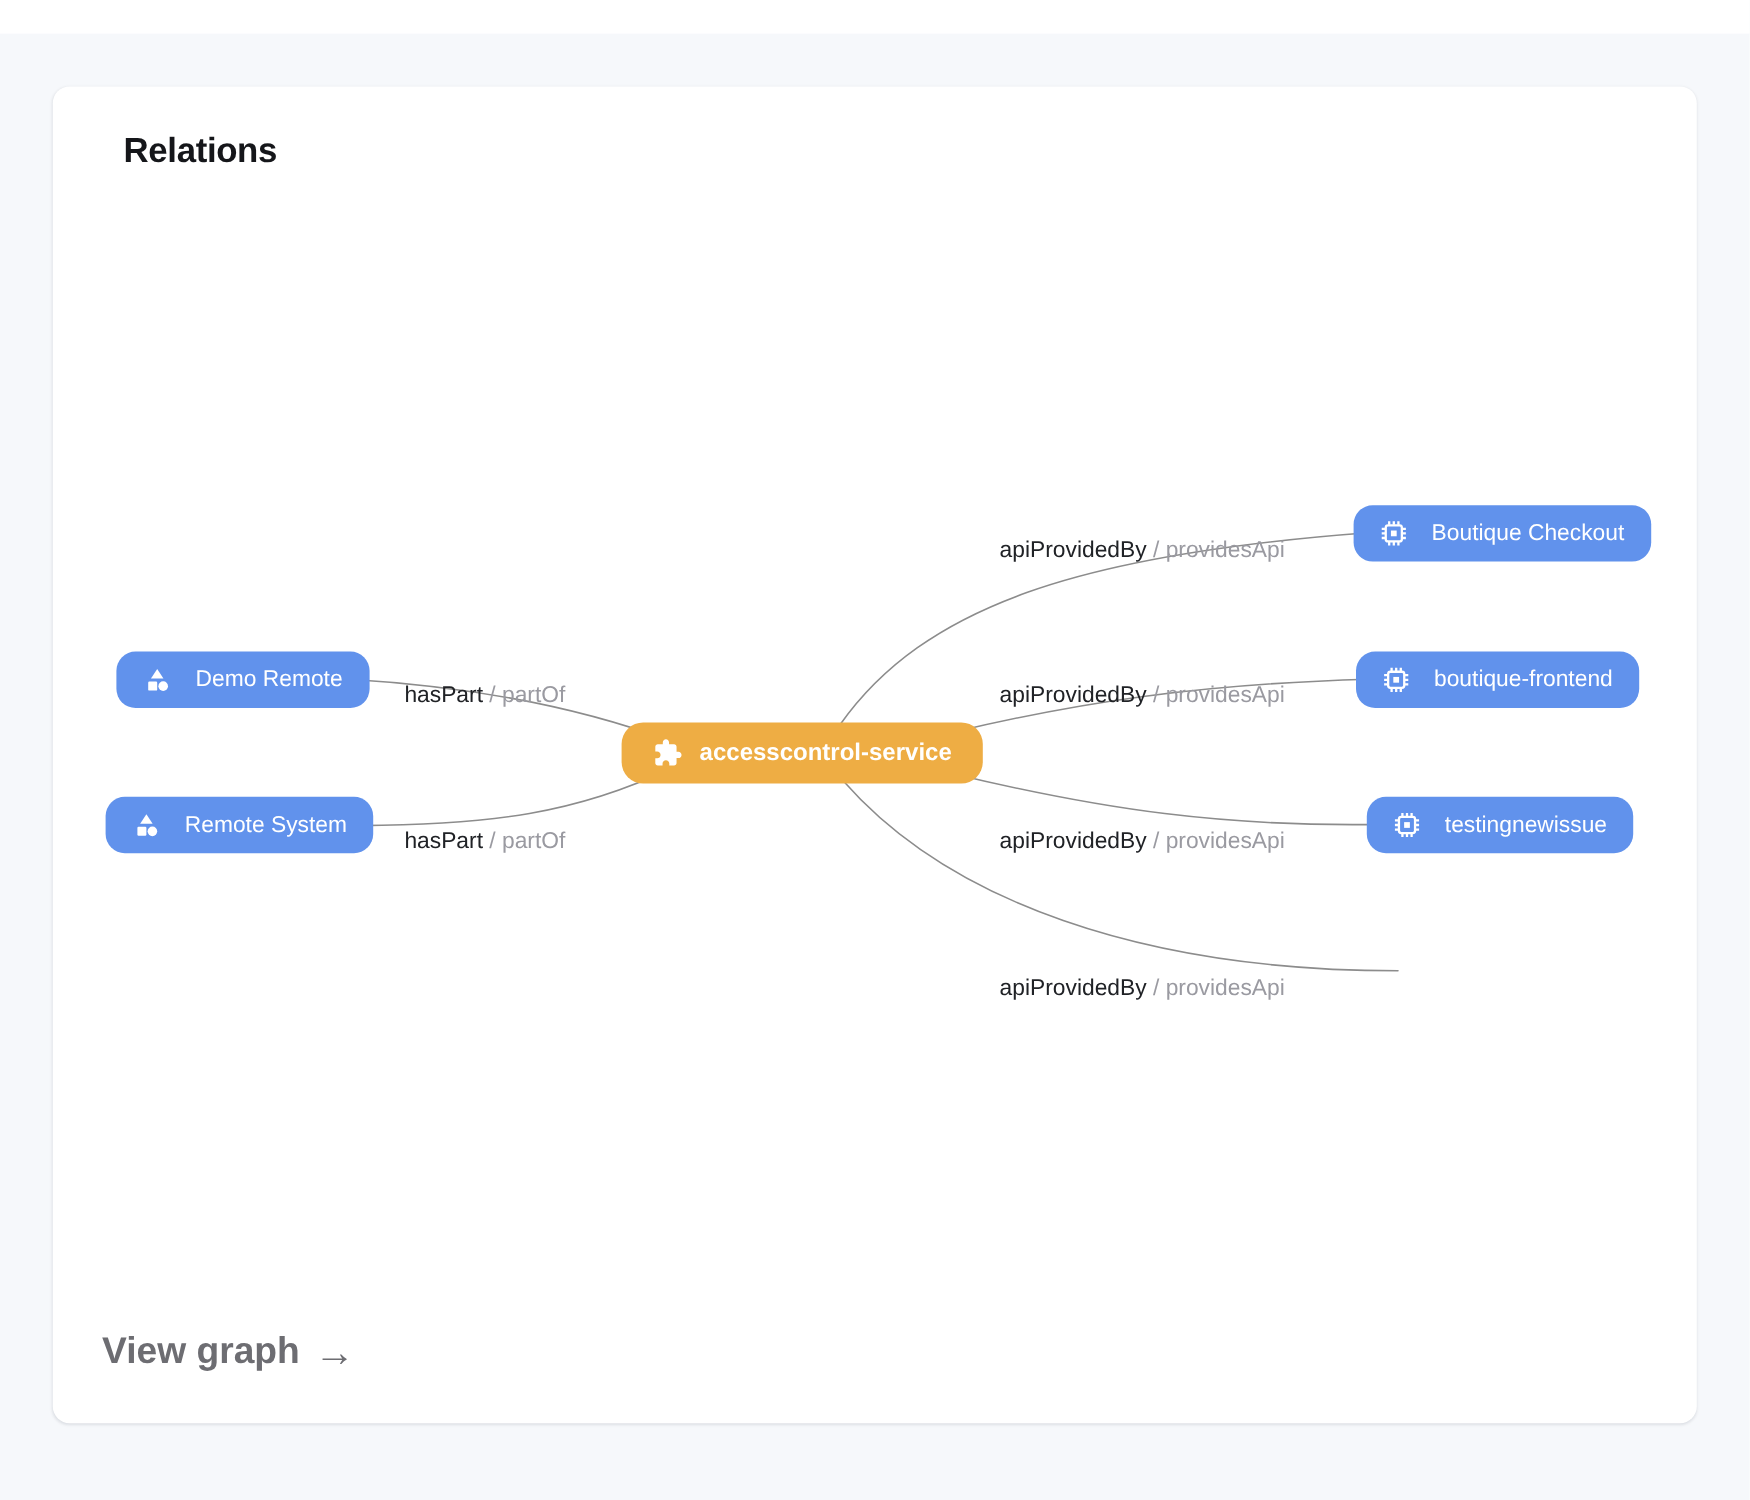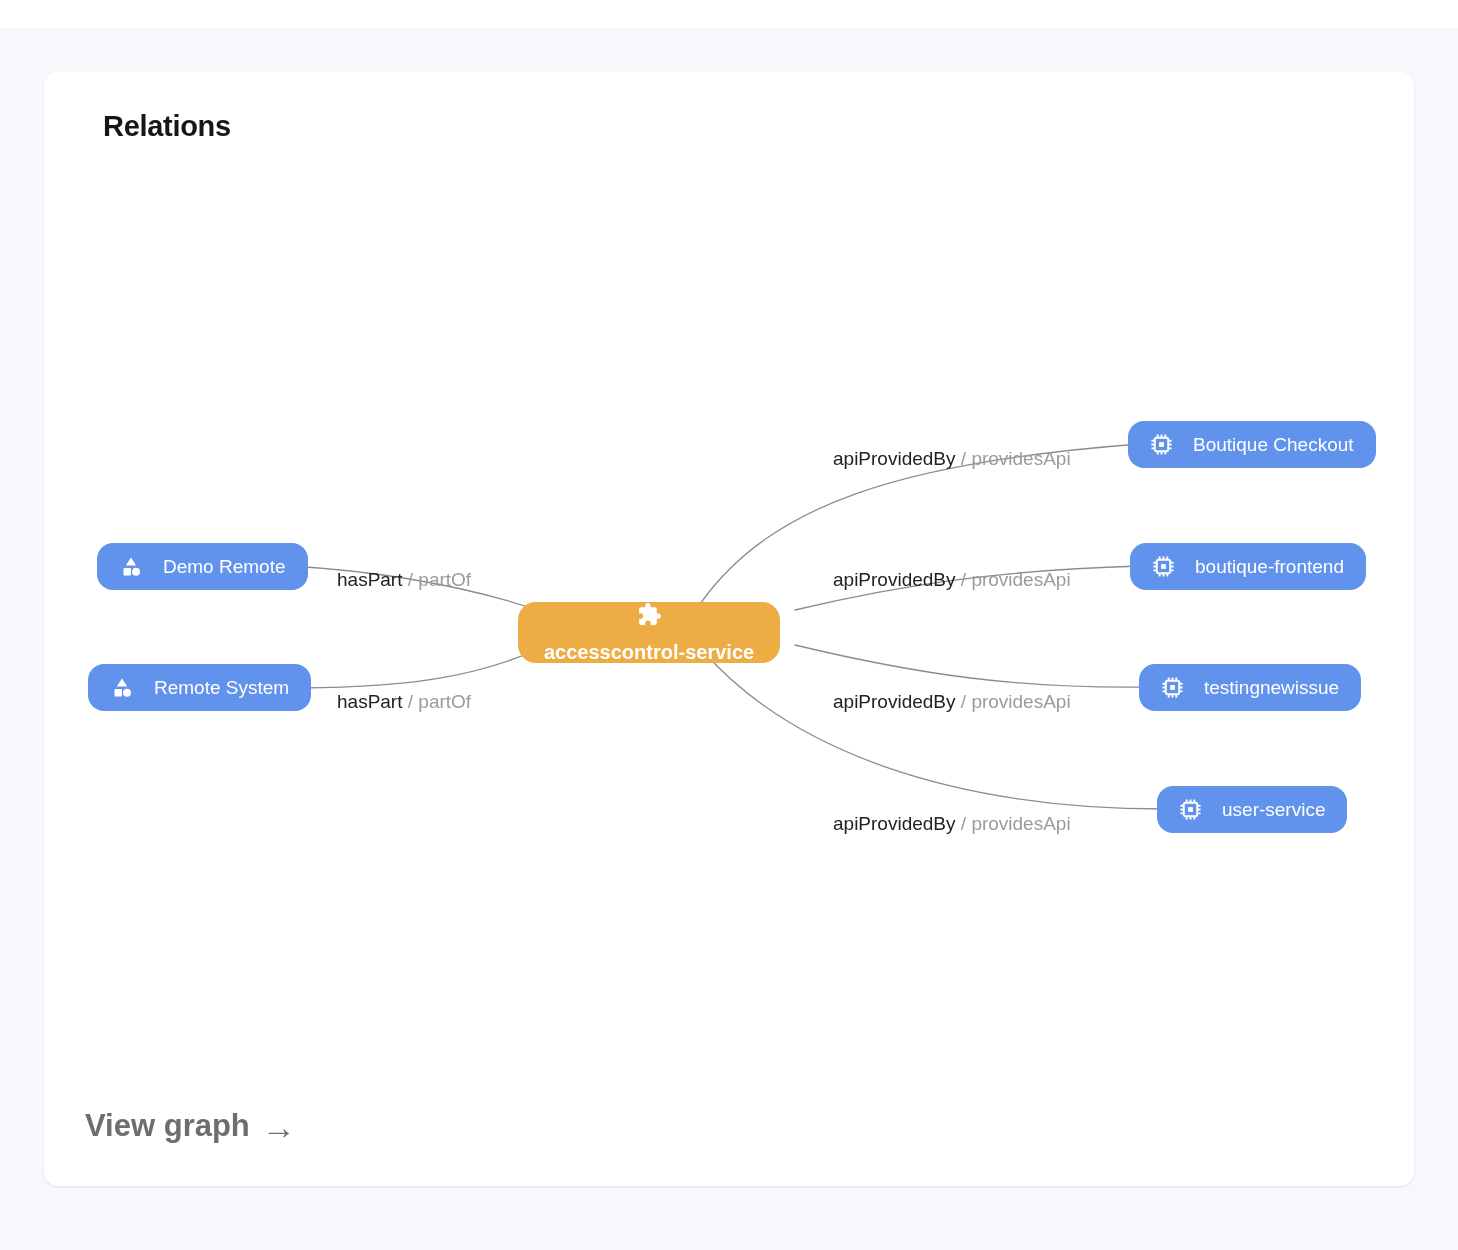--- a/index.html
+++ b/index.html
@@ -25,21 +25,21 @@
   }
   .edge-label .lm{color:#202226;font-weight:500;}
   .edge-label .ls{color:#9a9aa1;font-weight:400;}
   .node{
     position:absolute;display:inline-flex;align-items:center;gap:14px;
     height:47px;padding:0 22px;border-radius:16px;z-index:3;
     color:#ffffff;font-size:19px;cursor:pointer;box-sizing:border-box;
   }
   .node-blue{background:#6192ec;gap:20px;}
   .node-center{
-    background:#eead44;height:61px;font-weight:700;font-size:20px;padding:0 26px;border-radius:18px;flex-direction:column;
+    background:#eead44;height:51px;font-weight:700;font-size:20px;padding:0 26px;border-radius:18px;
   }
   .node .ico{display:inline-flex;flex:none;}
   .footer-link{
     position:absolute;left:41px;top:1036px;display:inline-flex;align-items:center;gap:12px;
     font-size:31px;font-weight:700;color:#6d6d72;cursor:pointer;text-align:center;
   }
   .footer-link .arrow{font-weight:400;font-size:34px;line-height:1;position:relative;top:1px;}
 </style>
 </head>
 <body>
@@ -144,30 +144,20 @@
     <div class="node node-blue" style="left:1095px;top:592px">
       <span class="ico">
         <svg width="23" height="23" viewBox="0 0 24 24">
           <rect x="5" y="5" width="14" height="14" rx="2" fill="none" stroke="#fff" stroke-width="2"></rect>
           <rect x="9.5" y="9.5" width="5" height="5" fill="#fff"></rect>
           <path d="M8 1.5v3 M12 1.5v3 M16 1.5v3 M8 19.5v3 M12 19.5v3 M16 19.5v3 M1.5 8h3 M1.5 12h3 M1.5 16h3 M19.5 8h3 M19.5 12h3 M19.5 16h3" stroke="#fff" stroke-width="2"></path>
         </svg>
       </span>
       <span>testingnewissue</span>
     </div>
-    <div class="node node-blue" style="left:1113px;top:714px">
-      <span class="ico">
-        <svg width="23" height="23" viewBox="0 0 24 24">
-          <rect x="5" y="5" width="14" height="14" rx="2" fill="none" stroke="#fff" stroke-width="2"></rect>
-          <rect x="9.5" y="9.5" width="5" height="5" fill="#fff"></rect>
-          <path d="M8 1.5v3 M12 1.5v3 M16 1.5v3 M8 19.5v3 M12 19.5v3 M16 19.5v3 M1.5 8h3 M1.5 12h3 M1.5 16h3 M19.5 8h3 M19.5 12h3 M19.5 16h3" stroke="#fff" stroke-width="2"></path>
-        </svg>
-      </span>
-      <span>user-service</span>
-    </div>
 
   </div>
 
   <div class="footer-link">
     <span>View graph</span>
     <span class="arrow">→</span>
   </div>
 </div>
 
 </body></html>

